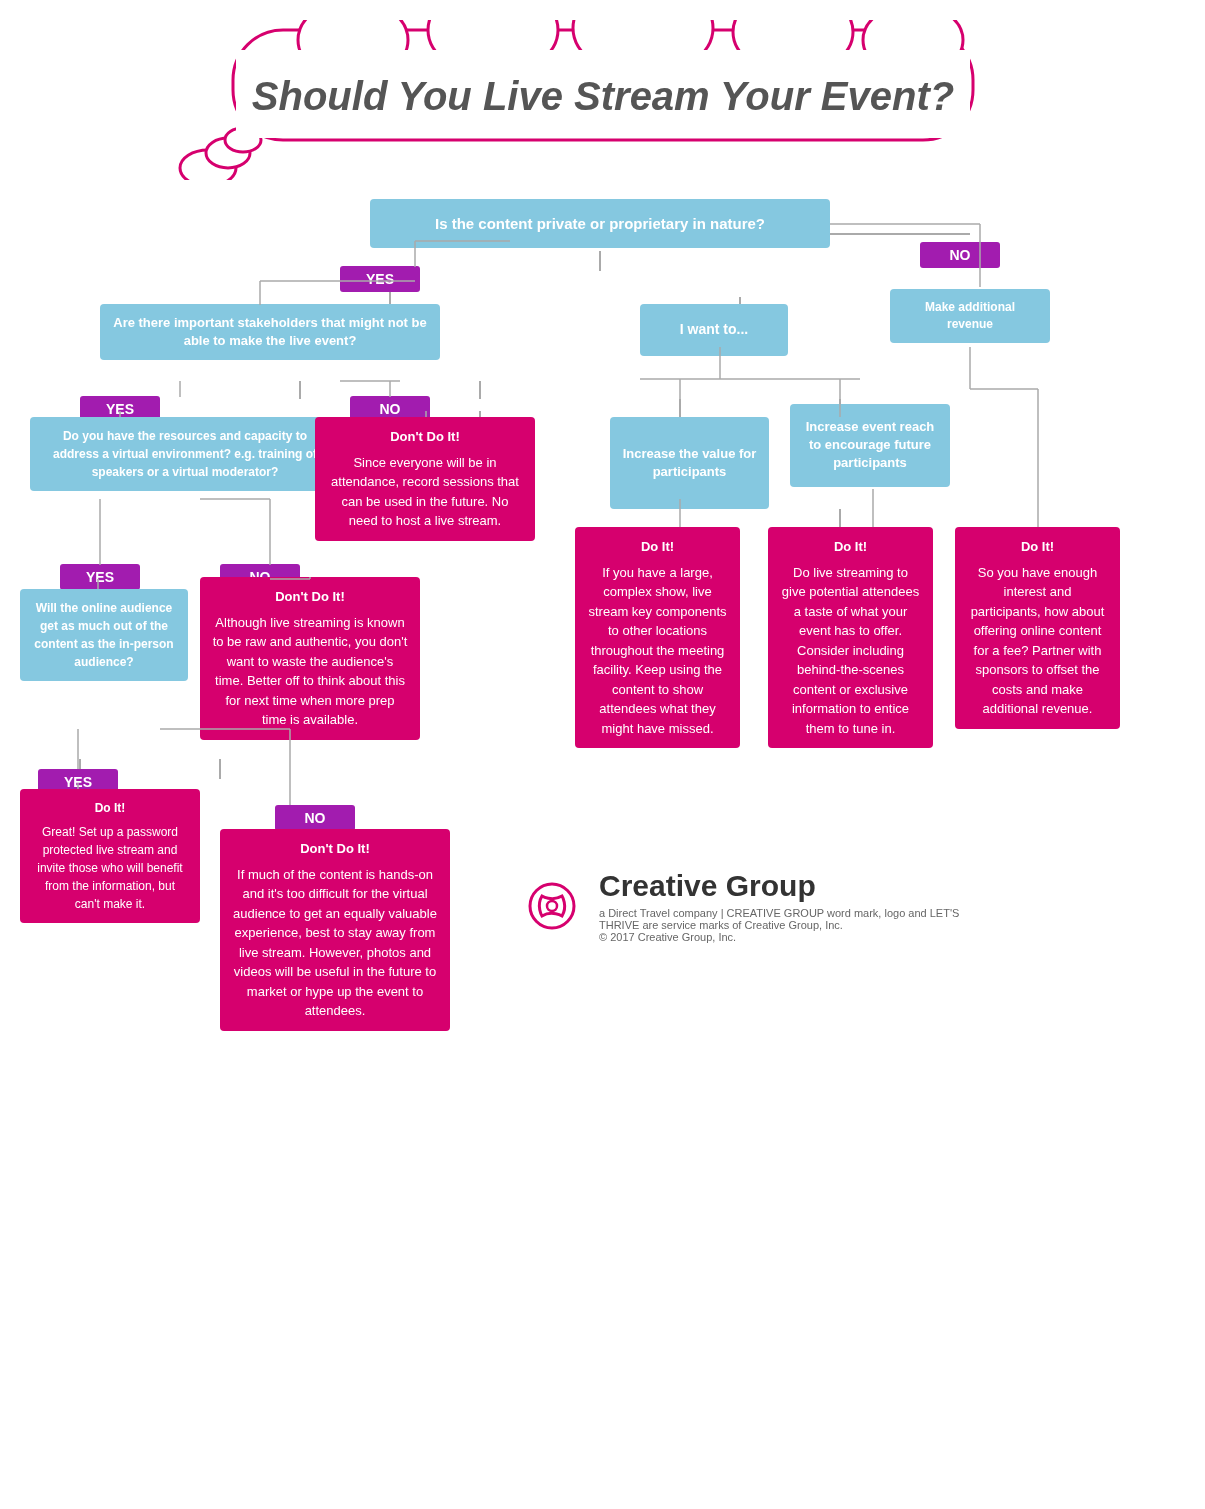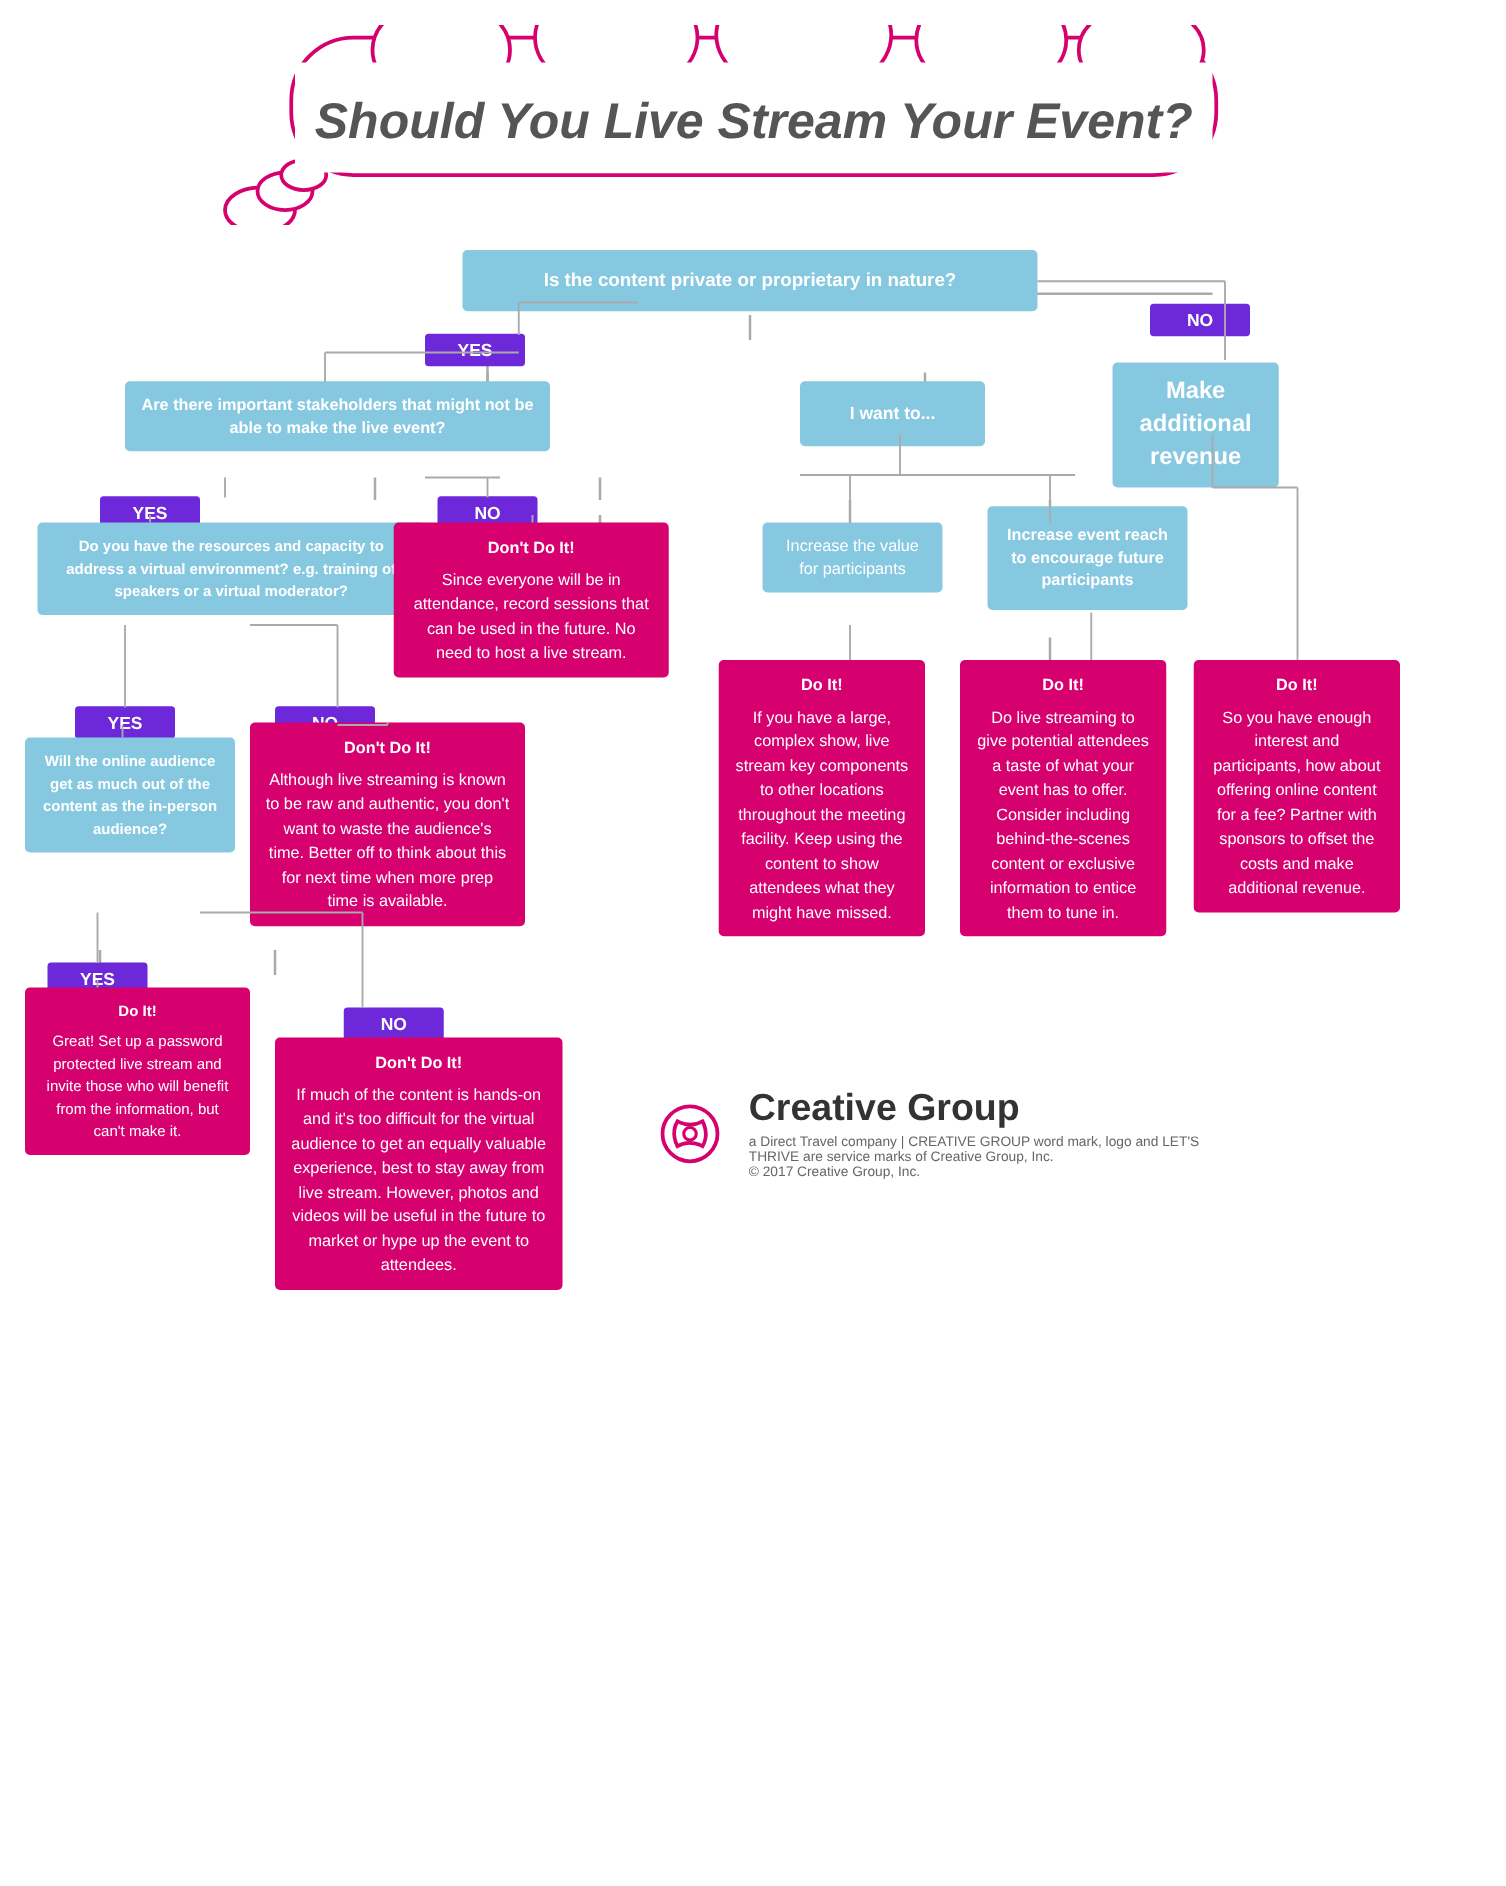--- a/index.html
+++ b/index.html
@@ -44,21 +44,21 @@
 
     .box-pink {
       background: #d6006e;
       color: #fff;
     }
 
     .connector-label {
       font-size: 13px;
       font-weight: bold;
       color: #fff;
-      background: #6d28d9;
+      background: #a21caf;
       padding: 5px 18px;
       border-radius: 3px;
       text-align: center;
       position: absolute;
     }
 
     svg.lines {
       position: absolute;
       top: 0; left: 0;
       width: 100%;
@@ -159,38 +159,38 @@
     <div class="connector-label" style="left:900px; top:53px; width:80px; font-size:14px; font-weight:bold;">NO</div>
 
     <div class="box box-blue" style="left:80px; top:115px; width:340px; font-size:13px; font-weight:bold;">
       <span>Are there important stakeholders that might not be able to make the live event?</span>
     </div>
 
     <div class="box box-blue" style="left:620px; top:115px; width:148px; font-size:14px; font-weight:bold; padding:16px 10px;">
       <span>I want to...</span>
     </div>
 
-    <div class="box box-blue" style="left:870px; top:100px; width:133px; font-size:19px; font-weight:bold;">
+    <div class="box box-blue" style="left:870px; top:100px; width:160px; font-size:12px; font-weight:bold;">
       <span>Make additional revenue</span>
     </div>
 
     <div class="connector-label" style="left:60px; top:207px; width:80px; font-size:14px;">YES</div>
 
     <div class="connector-label" style="left:330px; top:207px; width:80px; font-size:14px;">NO</div>
 
     <div class="box box-blue" style="left:10px; top:228px; width:310px; font-size:12px; font-weight:bold; line-height:1.5;">
       <span>Do you have the resources and capacity to address a virtual environment? e.g. training of speakers or a virtual moderator?</span>
     </div>
 
     <div class="box box-pink" style="left:295px; top:228px; width:220px; font-size:13px; line-height:1.5;">
       <div style="font-weight:bold; margin-bottom:6px;">Don't Do It!</div>
       <div>Since everyone will be in attendance, record sessions that can be used in the future. No need to host a live stream.</div>
     </div>
 
-    <div class="box box-blue" style="left:590px; top:228px; width:144px; font-size:13px; font-weight:normal; padding:10px 10px;">
+    <div class="box box-blue" style="left:590px; top:228px; width:159px; font-size:13px; font-weight:bold; padding:28px 10px;">
       <span>Increase the value for participants</span>
     </div>
 
     <div class="box box-blue" style="left:770px; top:215px; width:160px; font-size:13px; font-weight:bold; padding:14px 10px;">
       <span>Increase event reach to encourage future participants</span>
     </div>
 
     <div class="connector-label" style="left:40px; top:375px; width:80px; font-size:14px;">YES</div>
 
     <div class="connector-label" style="left:200px; top:375px; width:80px; font-size:14px;">NO</div>

